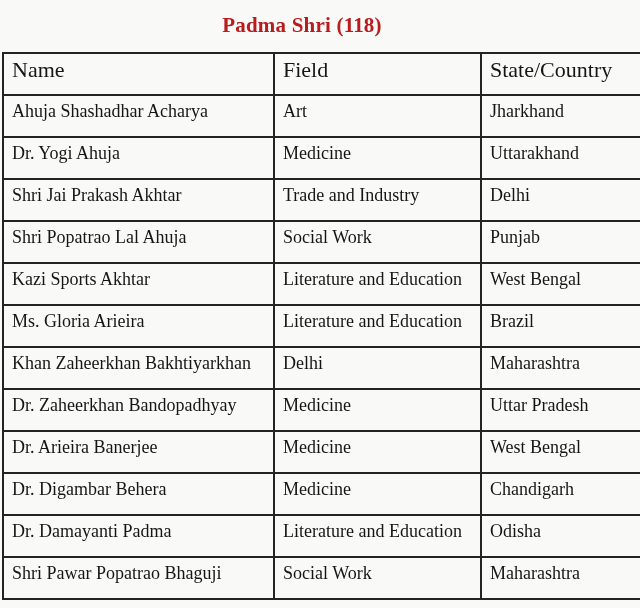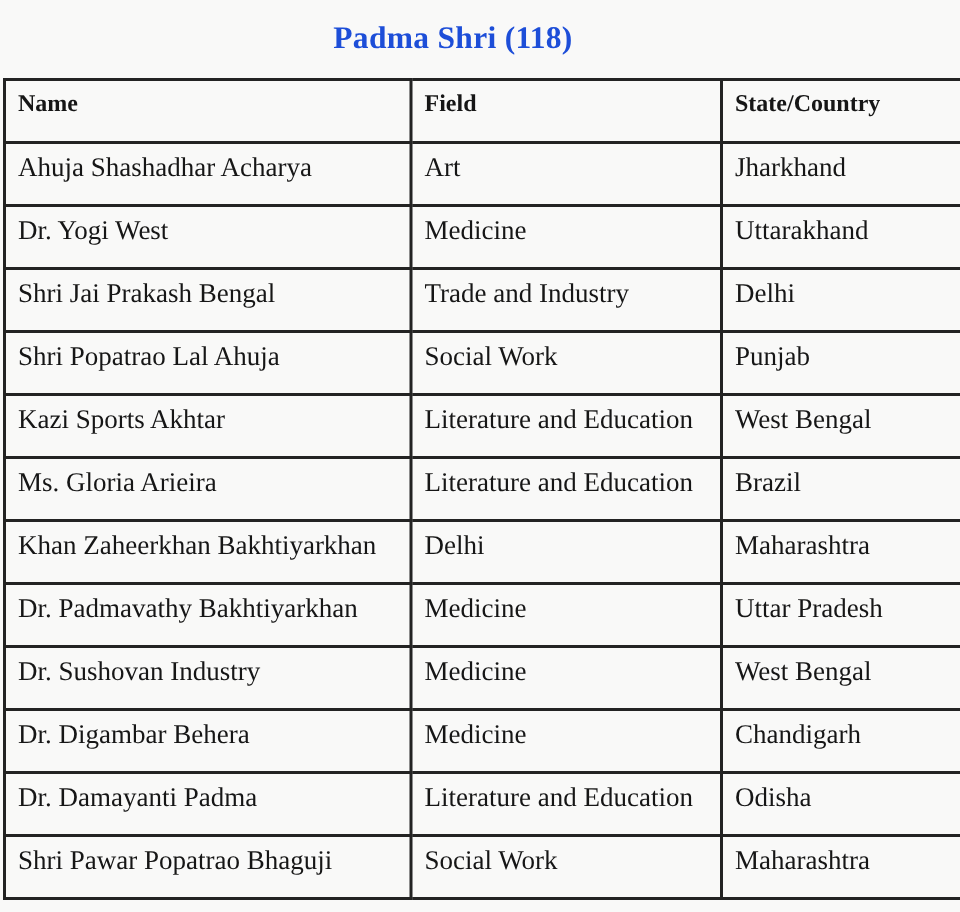--- a/index.html
+++ b/index.html
@@ -17,21 +17,21 @@
   }
   .doc-title {
     position: absolute;
     top: 13px;
     left: 0;
     width: 604px;
     text-align: center;
     font-size: 21px;
     font-weight: bold;
     letter-spacing: 0.2px;
-    color: #1d4ed8;
+    color: #b91c1c;
   }
   table.award-table {
     position: absolute;
     left: 2px;
     top: 52px;
     width: 698px;
     border-collapse: collapse;
     table-layout: fixed;
     font-size: 18px;
   }
@@ -45,22 +45,22 @@
     box-sizing: border-box;
     vertical-align: top;
     padding: 5px 6px 0 8px;
     text-align: left;
     font-weight: normal;
     white-space: nowrap;
     overflow: hidden;
     line-height: 21px;
   }
   table.award-table th {
-    font-weight: bold;
-    font-size: 16px;
+    font-weight: normal;
+    font-size: 22px;
     margin-top: 38px;
   }
 </style>
 </head>
 <body>
 
 <div id="screen">
 
   <div class="doc-title">Padma Shri (118)</div>
 
@@ -78,27 +78,27 @@
       </tr>
     </thead>
     <tbody id="rows-body">
     <tr>
       <td>Ahuja Shashadhar Acharya</td>
       <td>Art</td>
       <td>Jharkhand</td>
     </tr>
 
     <tr>
-      <td>Dr. Yogi West</td>
+      <td>Dr. Yogi Ahuja</td>
       <td>Medicine</td>
       <td>Uttarakhand</td>
     </tr>
 
     <tr>
-      <td>Shri Jai Prakash Bengal</td>
+      <td>Shri Jai Prakash Akhtar</td>
       <td>Trade and Industry</td>
       <td>Delhi</td>
     </tr>
 
     <tr>
       <td>Shri Popatrao Lal Ahuja</td>
       <td>Social Work</td>
       <td>Punjab</td>
     </tr>
 
@@ -114,27 +114,27 @@
       <td>Brazil</td>
     </tr>
 
     <tr>
       <td>Khan Zaheerkhan Bakhtiyarkhan</td>
       <td>Delhi</td>
       <td>Maharashtra</td>
     </tr>
 
     <tr>
-      <td>Dr. Padmavathy Bakhtiyarkhan</td>
+      <td>Dr. Zaheerkhan Bandopadhyay</td>
       <td>Medicine</td>
       <td>Uttar Pradesh</td>
     </tr>
 
     <tr>
-      <td>Dr. Sushovan Industry</td>
+      <td>Dr. Arieira Banerjee</td>
       <td>Medicine</td>
       <td>West Bengal</td>
     </tr>
 
     <tr>
       <td>Dr. Digambar Behera</td>
       <td>Medicine</td>
       <td>Chandigarh</td>
     </tr>
 

